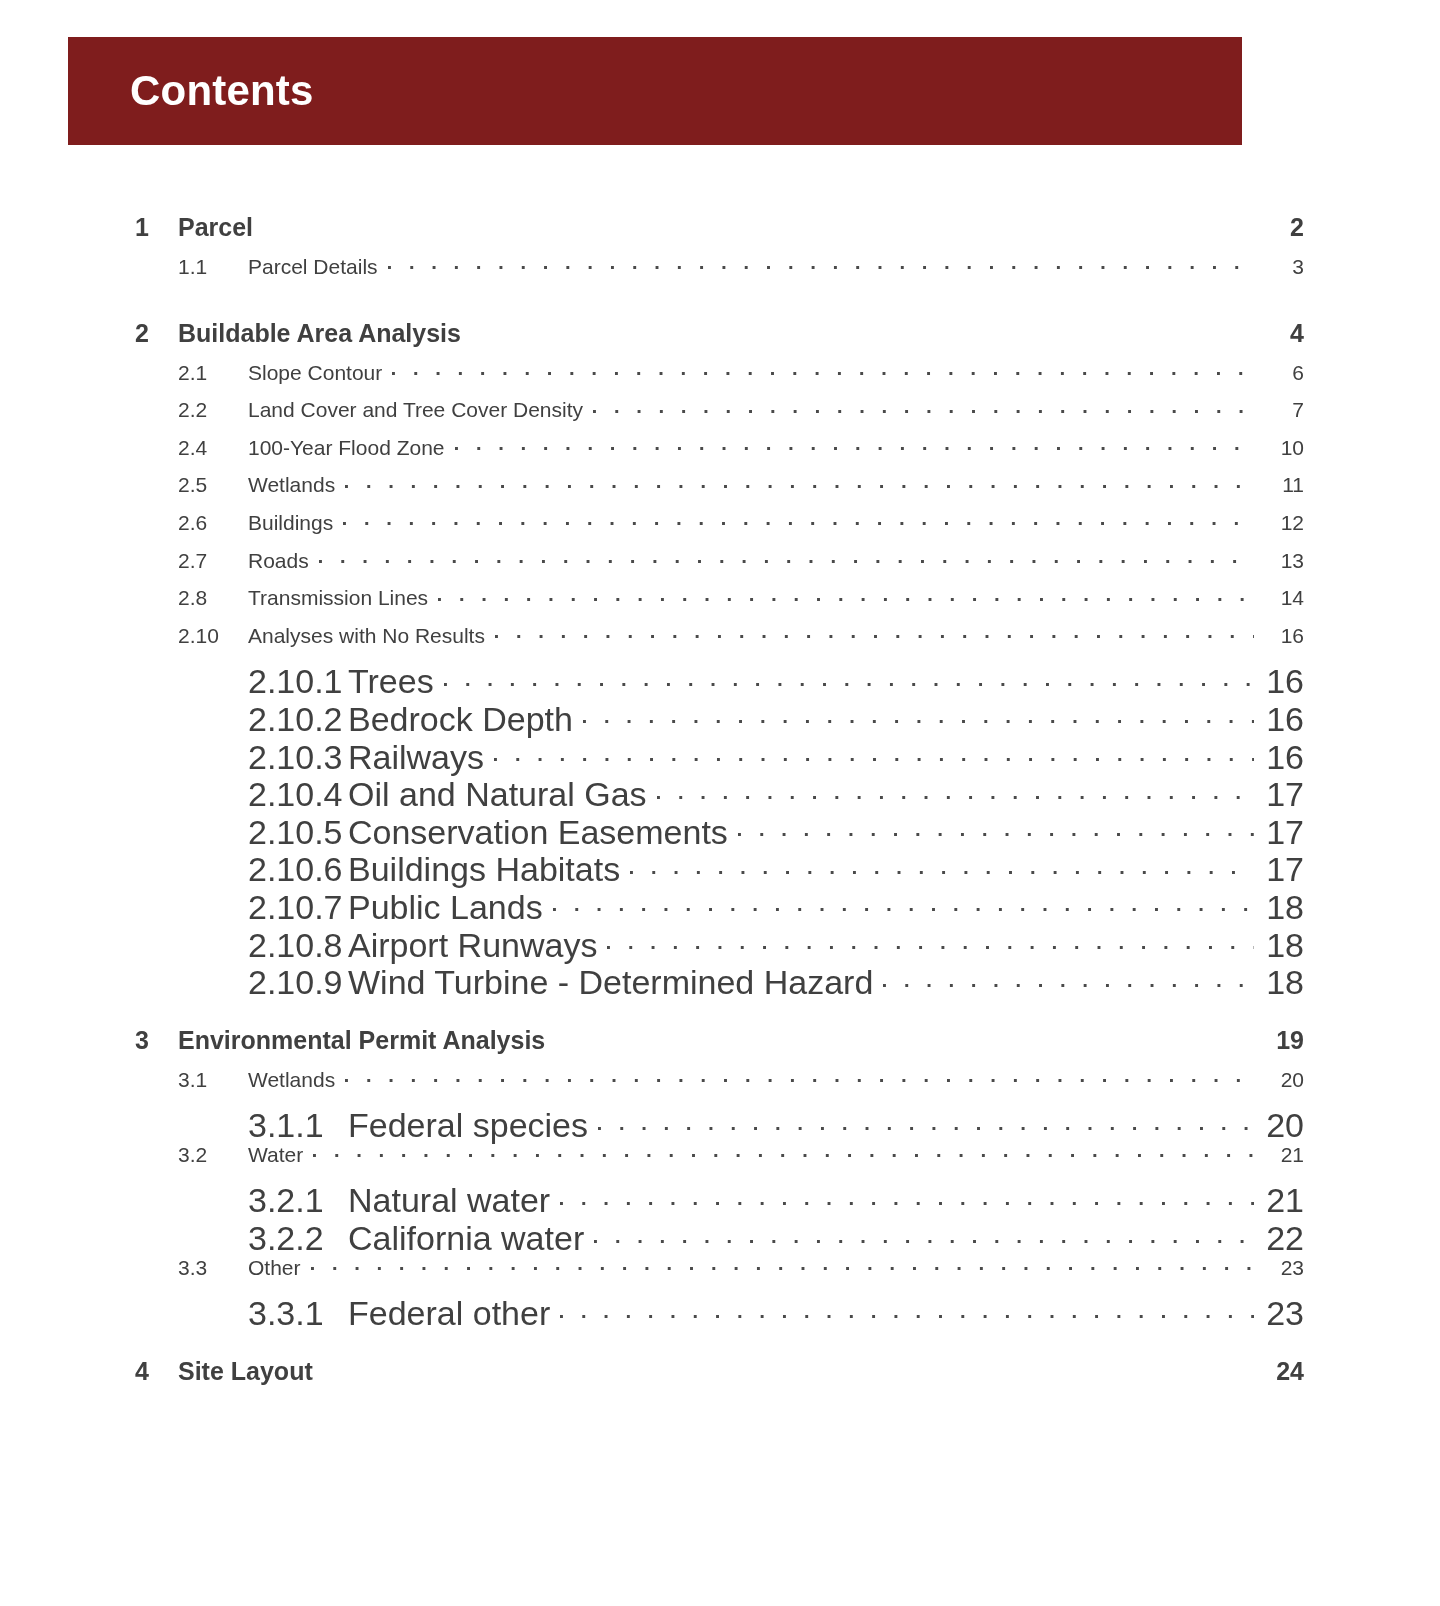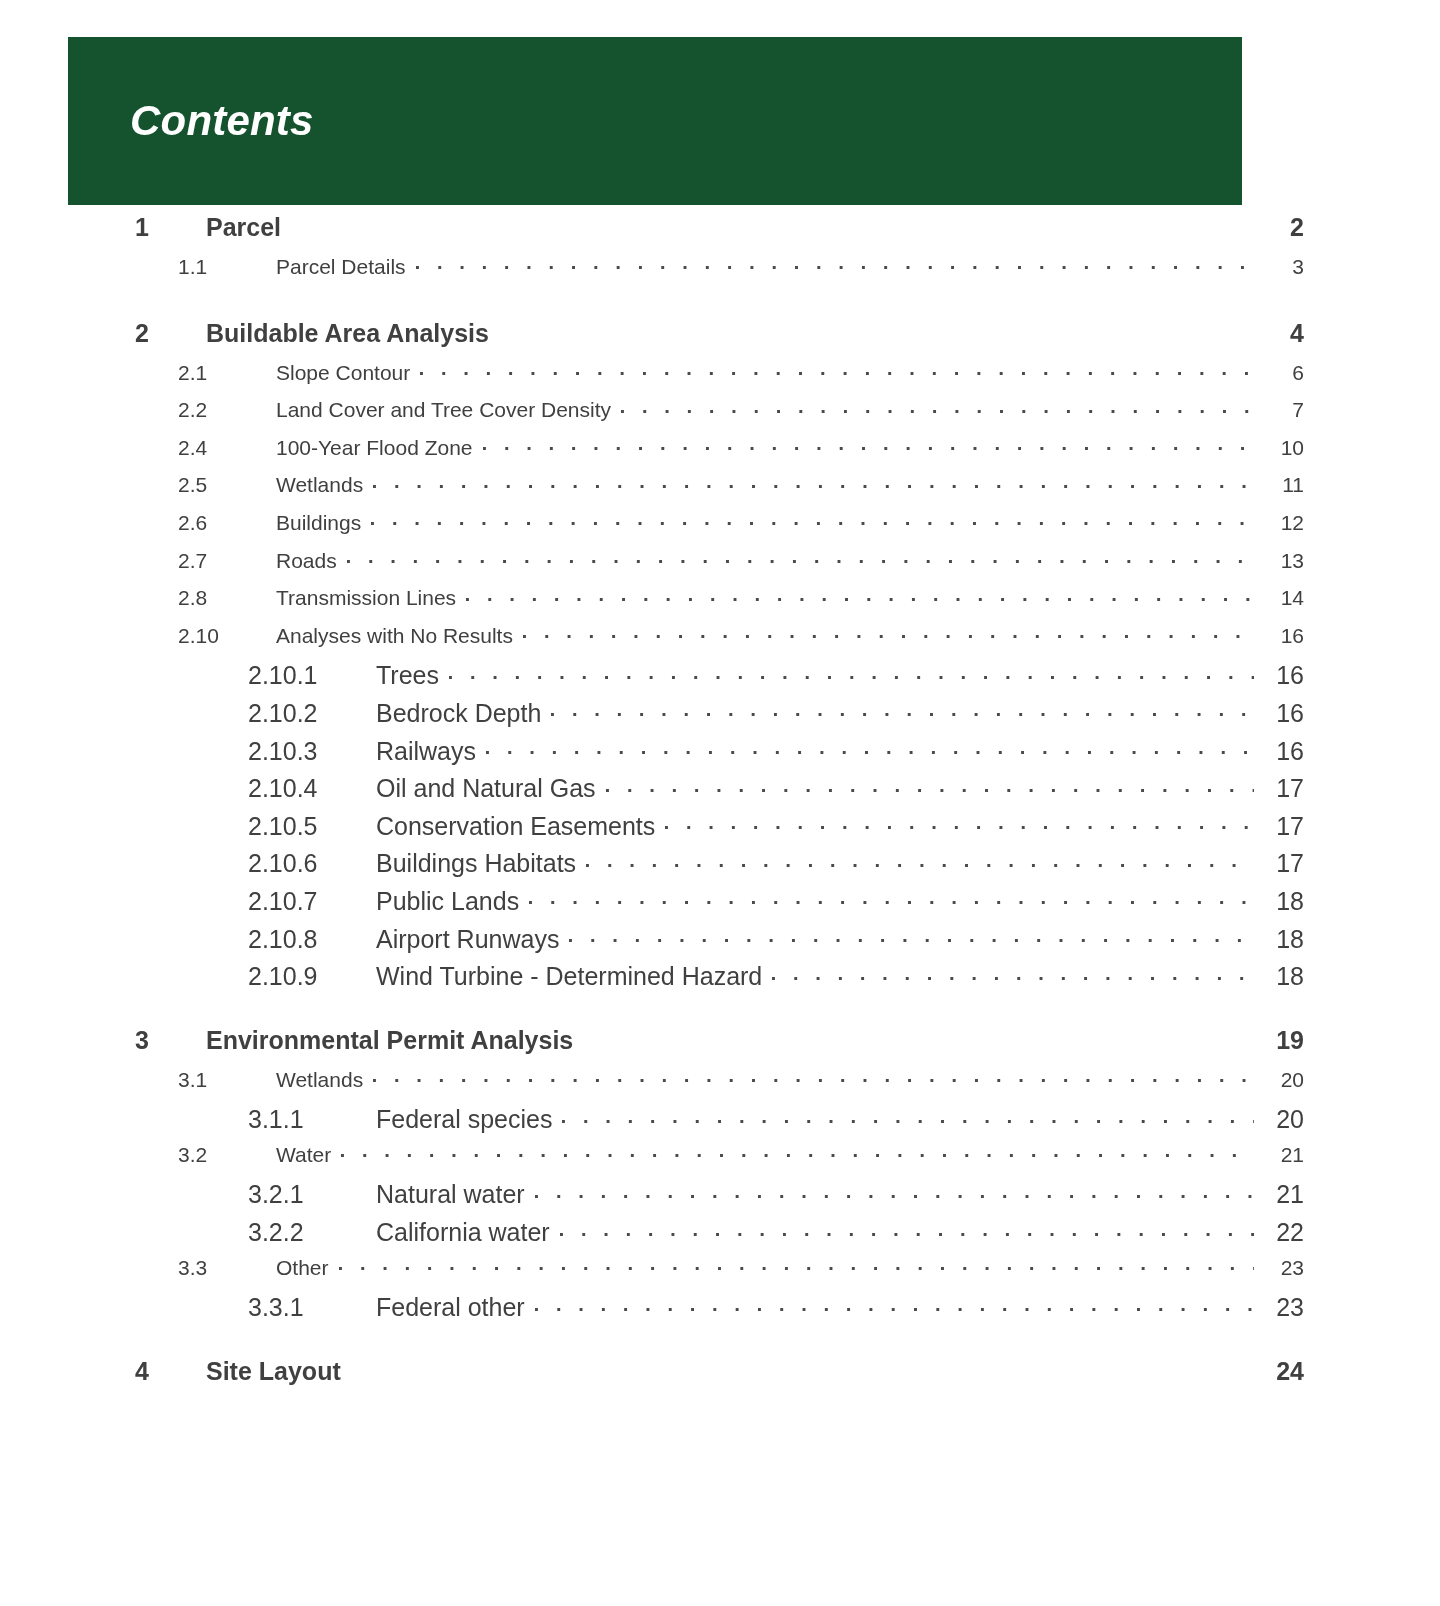--- a/index.html
+++ b/index.html
@@ -16,25 +16,24 @@
     color: #404040;
     -webkit-font-smoothing: antialiased;
   }
 
   
   .header-band {
     position: absolute;
     left: 68px;
     top: 37px;
     width: 1174px;
-    height: 168px;
-    background: #14532d;
+    height: 108px;
+    background: #7f1d1d;
     display: flex;
     align-items: center;
-    font-style: italic;
   }
   .header-title {
     margin-left: 62px;
     color: #ffffff;
     font-size: 42px;
     font-weight: bold;
     letter-spacing: 0.2px;
     line-height: 1;
   }
 
@@ -55,21 +54,20 @@
     height: 37.6px;
     white-space: nowrap;
   }
 
   .num {
     flex: 0 0 auto;
     text-align: left;
   }
   .title {
     flex: 0 0 auto;
-    margin-left: 28px;
   }
   .leader {
     flex: 1 1 auto;
     position: relative;
     height: 1em;
     overflow: hidden;
     margin: 0 6px 0 10px;
   }
   .leader::before {
     content: "";
@@ -101,21 +99,21 @@
   
   .lvl2 {
     font-size: 21px;
     font-weight: normal;
     padding-left: 178px;
   }
   .lvl2 .num { width: 70px; }
 
   
   .lvl3 {
-    font-size: 25px;
+    font-size: 34px;
     font-weight: normal;
     padding-left: 248px;
   }
   .lvl3 .num { width: 100px; }
 
   
   .gap-before {
     margin-top: 28px;
   }
 </style>

